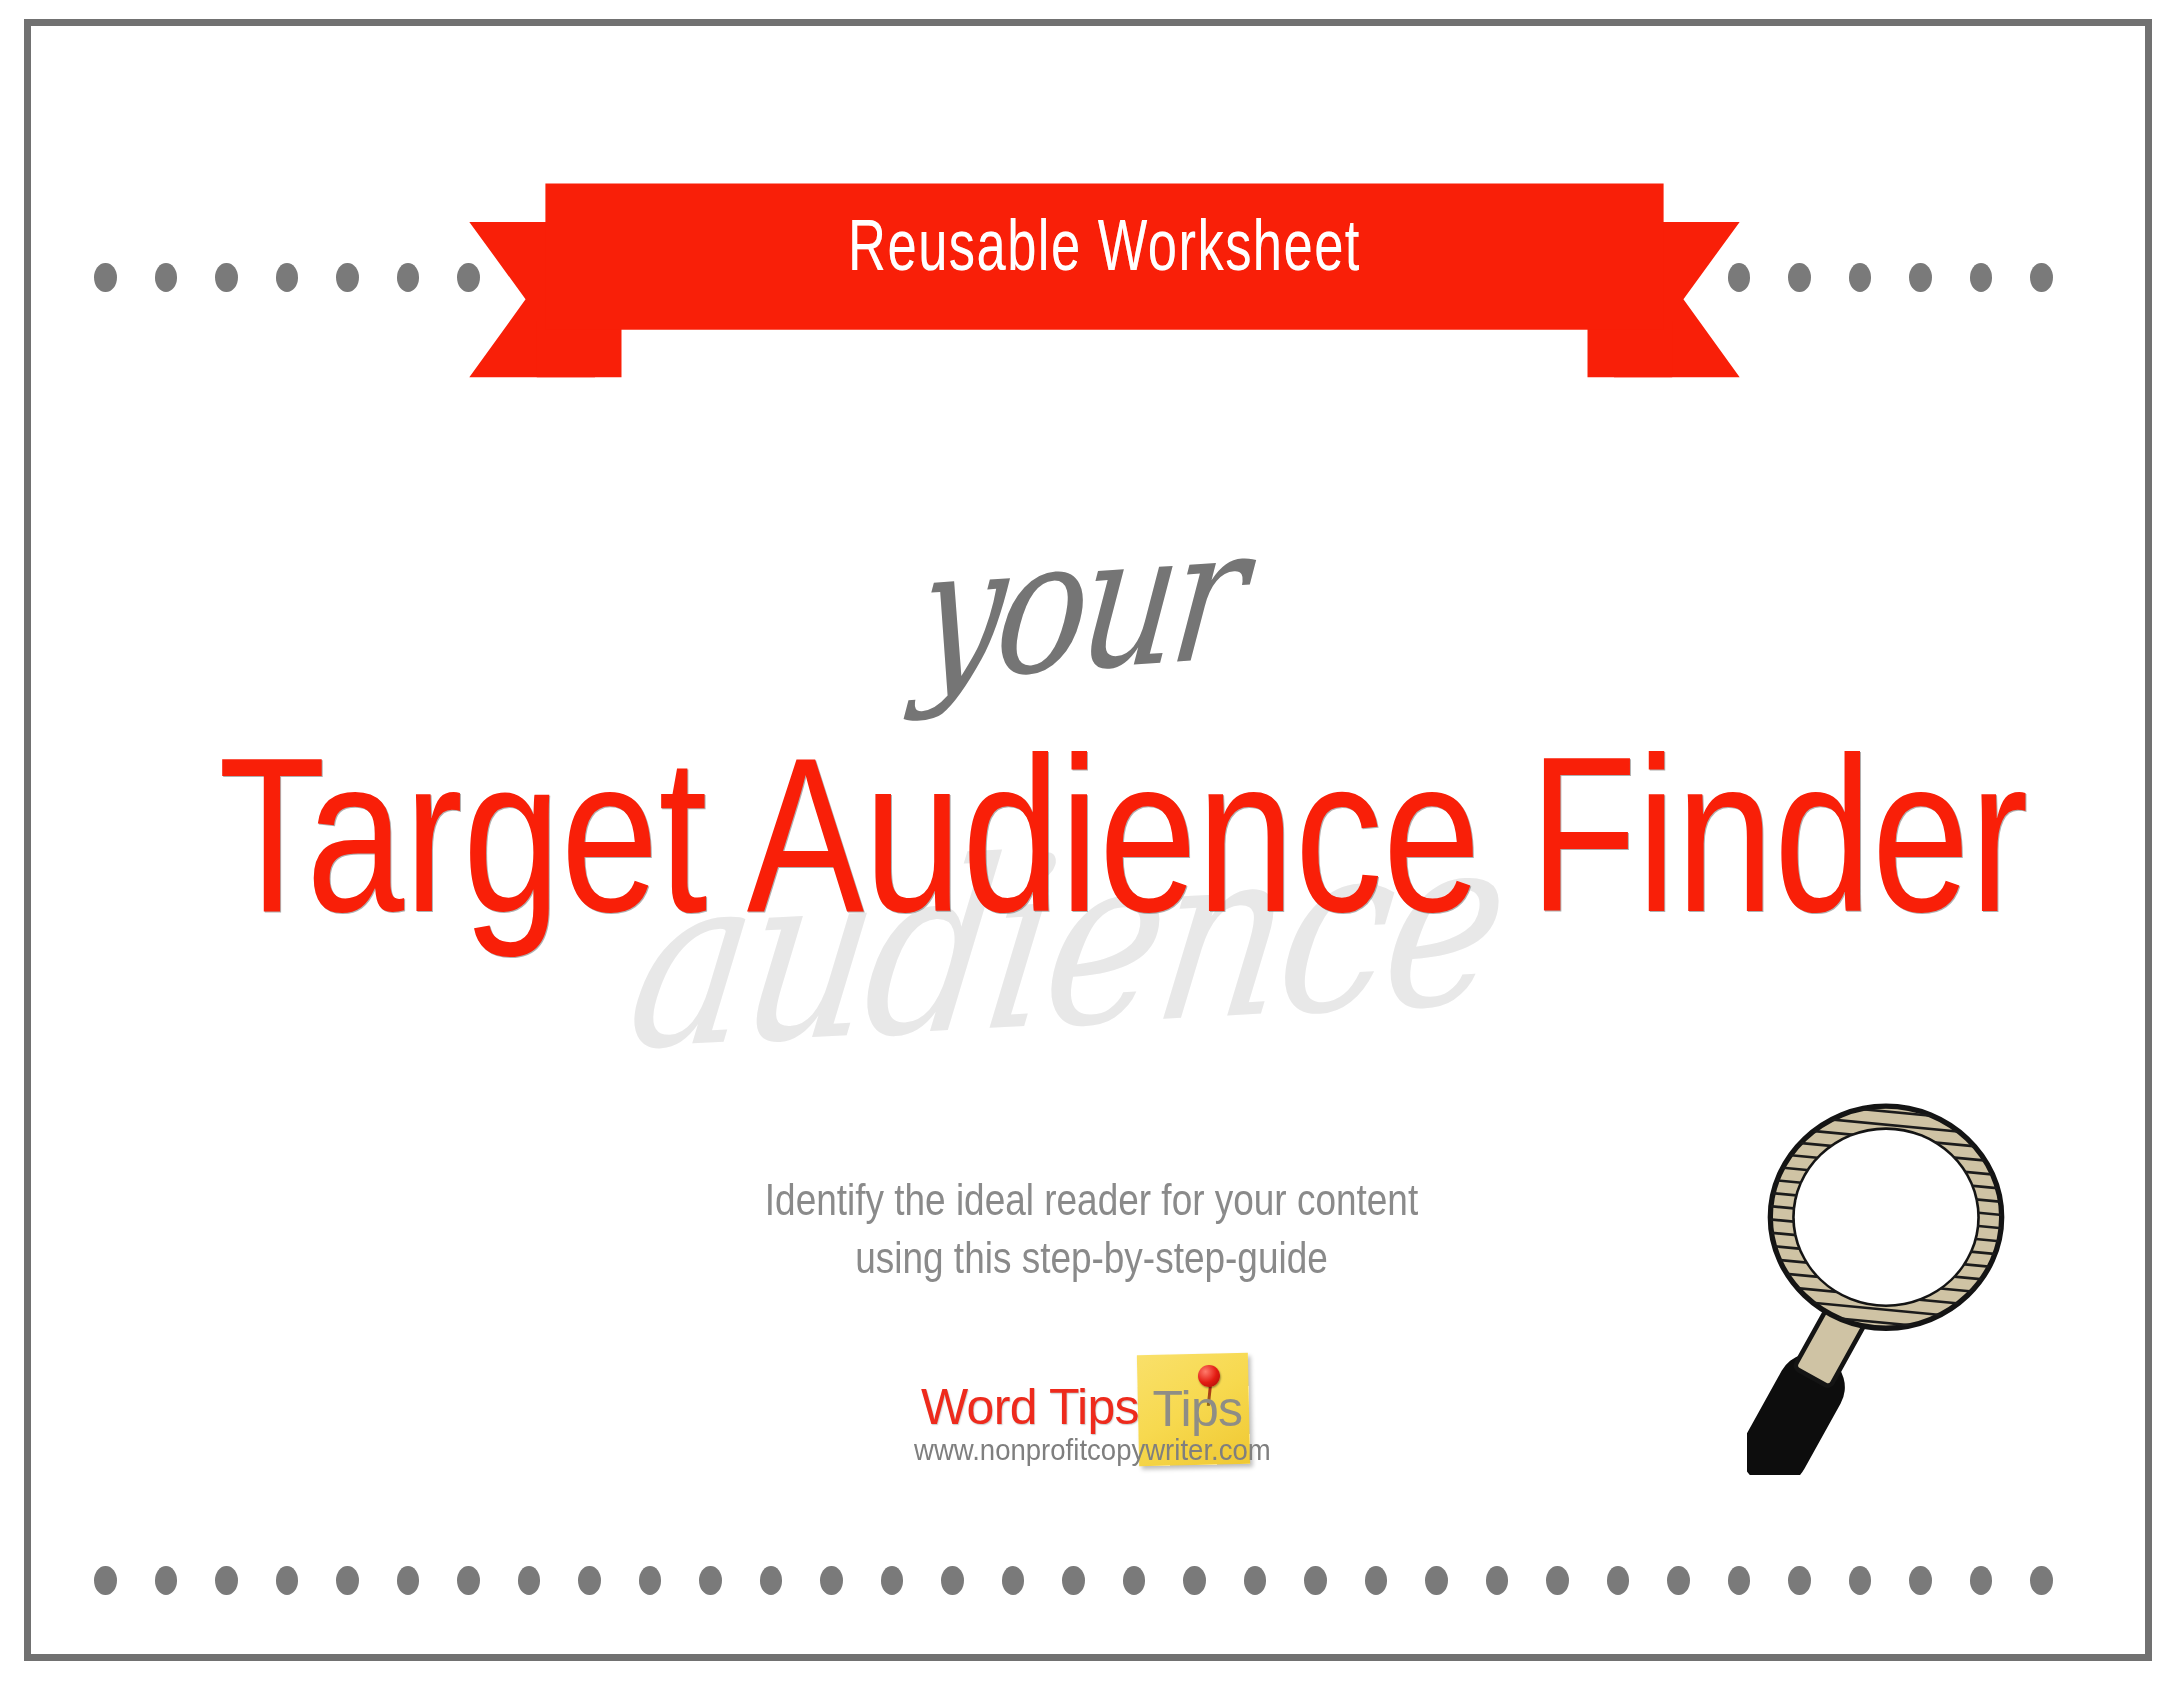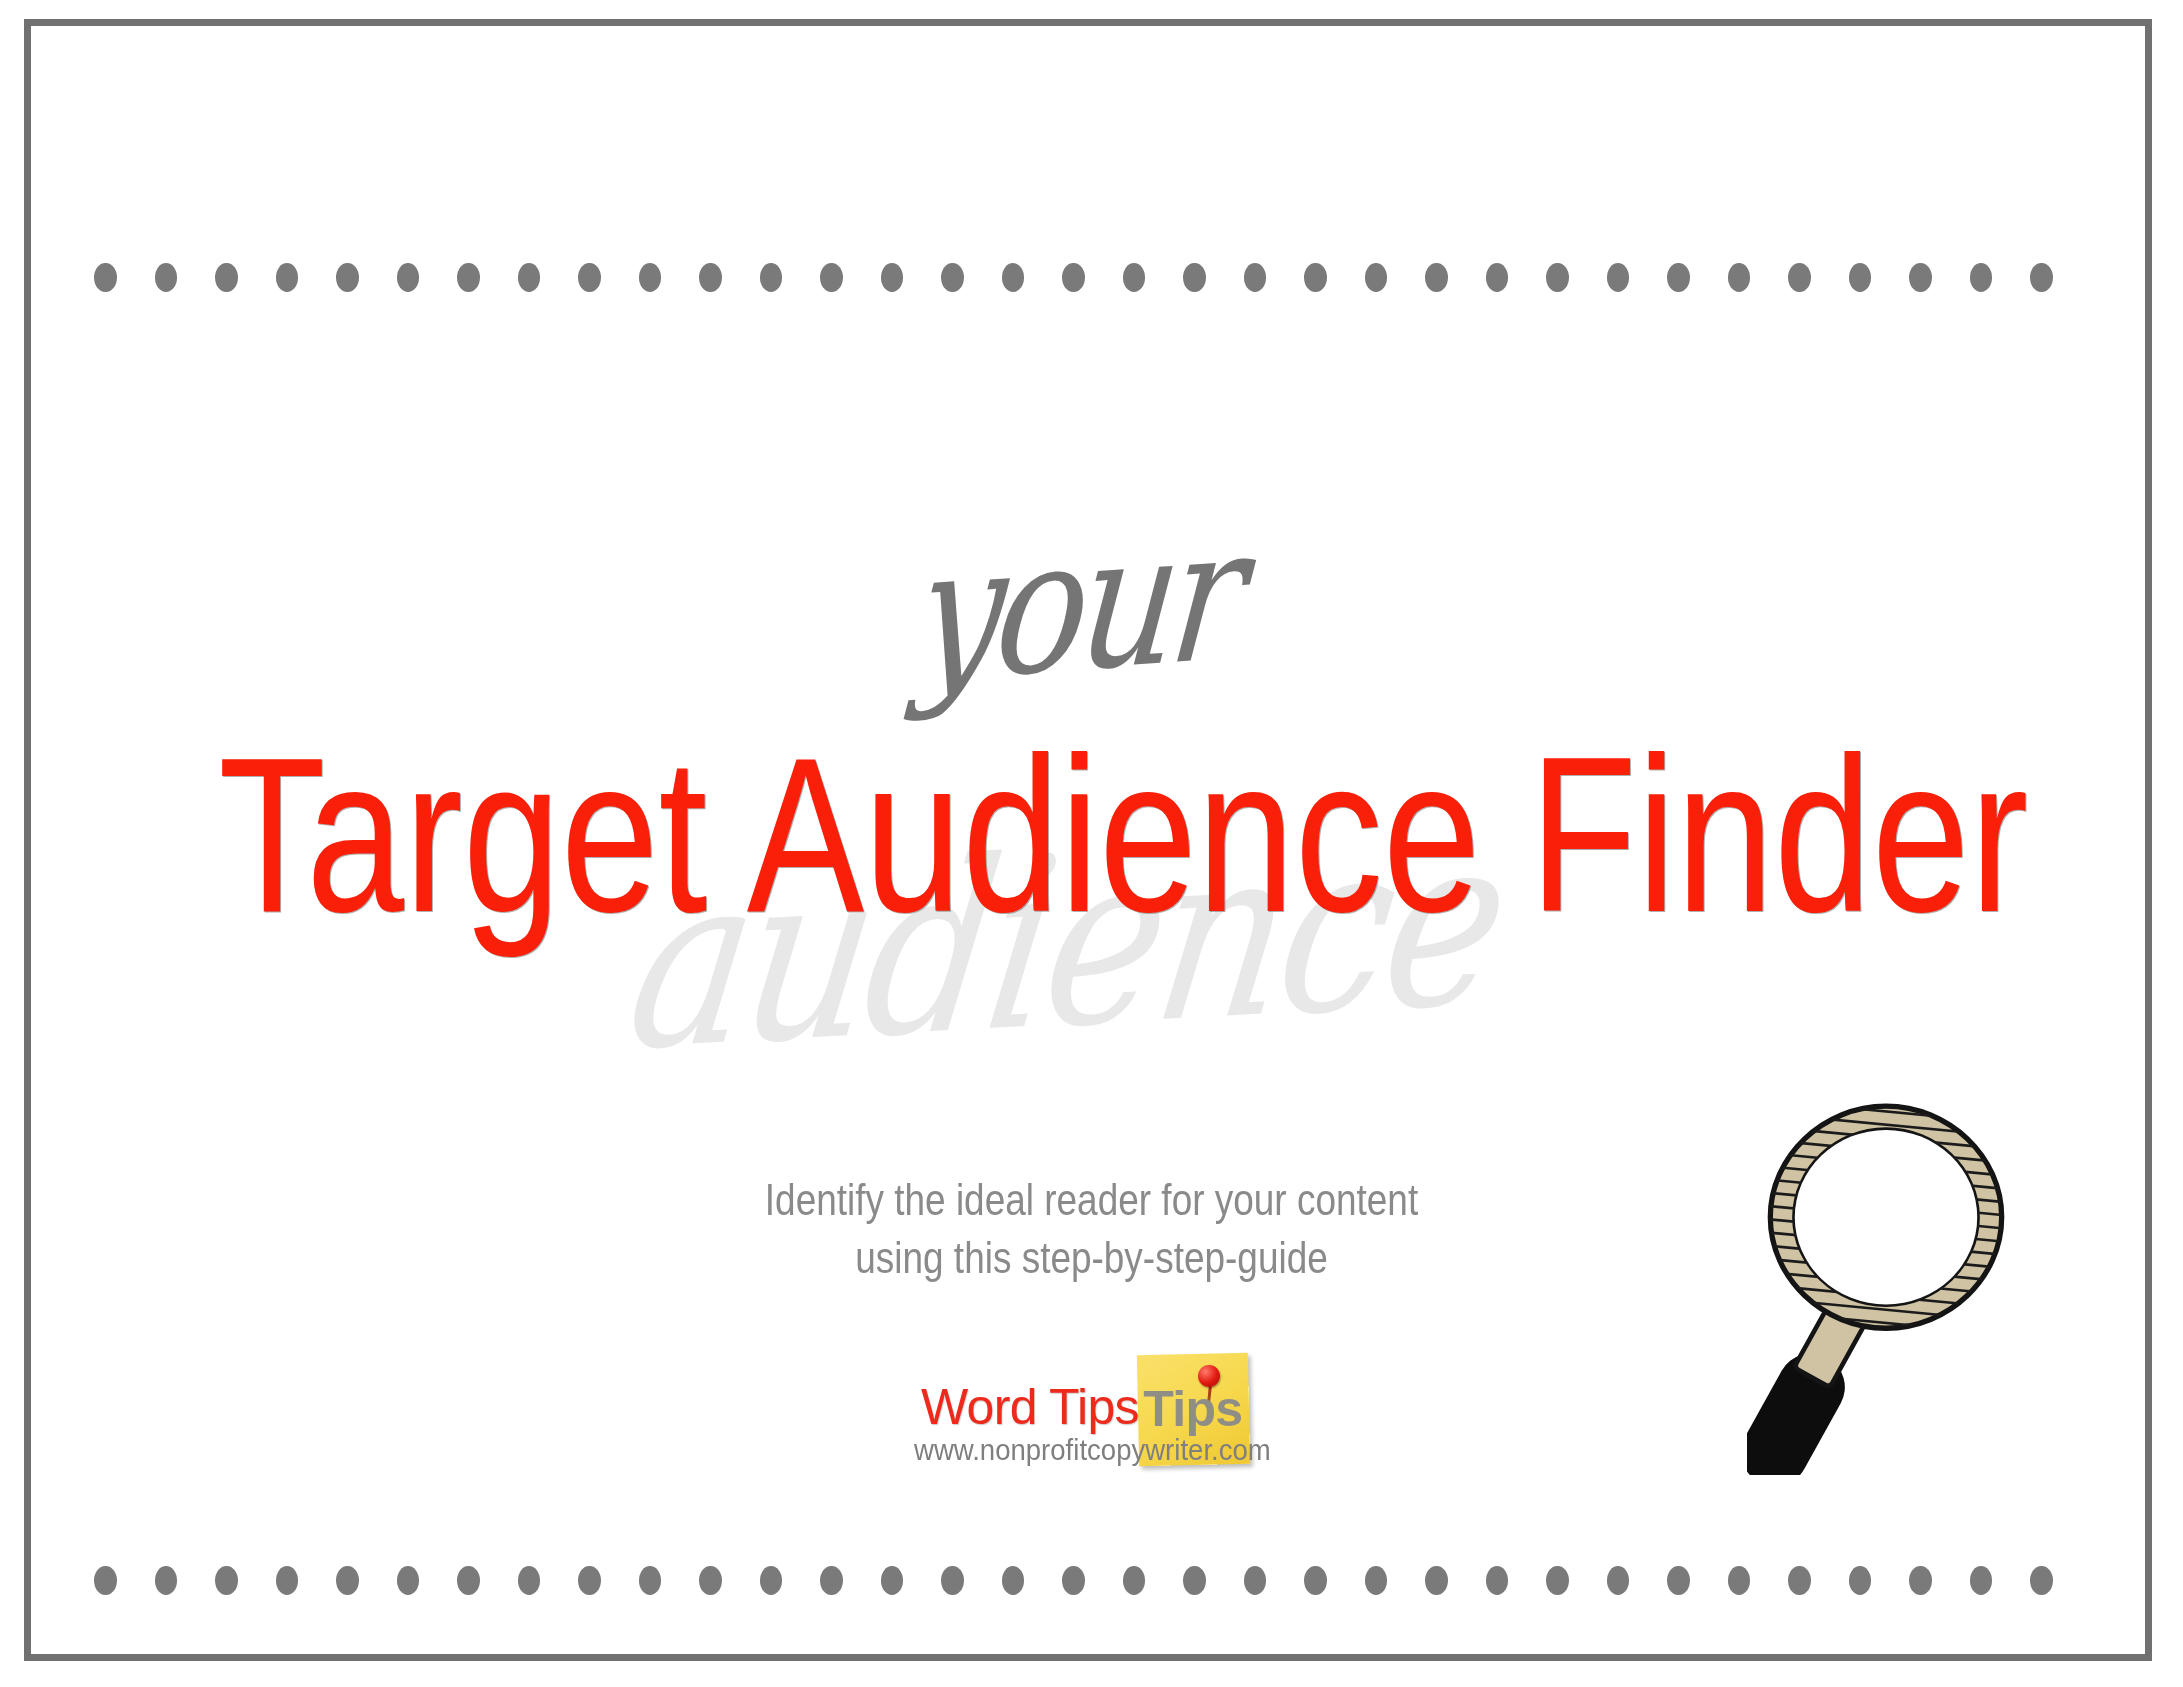--- a/index.html
+++ b/index.html
@@ -199,21 +199,21 @@
     color: #ee2a1c;
     letter-spacing: -0.7px;
     white-space: nowrap;
     text-shadow: 0.7px 0.7px 1.3px rgba(0,0,0,0.22);
   }
   #logo-tips {
     position: absolute;
     right: 6.6px;
     top: 34px;
     font-family: "Liberation Sans", sans-serif;
-    font-weight: 700;
+    font-weight: 400;
     font-size: 50px;
     line-height: 1;
     color: #8e8d86;
     letter-spacing: -0.7px;
     white-space: nowrap;
   }
   #logo-url {
     position: absolute;
     left: 9.3px;
     top: 86px;
@@ -273,20 +273,34 @@
       <span class="dot" style="background: rgb(122, 122, 122);"></span>
       <span class="dot" style="background: rgb(122, 122, 122);"></span>
       <span class="dot" style="background: rgb(122, 122, 122);"></span>
       <span class="dot" style="background: rgb(122, 122, 122);"></span>
       <span class="dot" style="background: rgb(122, 122, 122);"></span>
       <span class="dot" style="background: rgb(122, 122, 122);"></span>
       <span class="dot" style="background: rgb(122, 122, 122);"></span>
       <span class="dot" style="background: rgb(122, 122, 122);"></span>
     </div>
 
+  <div id="ribbon">
+    <svg viewBox="0 0 2060 340" xmlns="http://www.w3.org/2000/svg" aria-hidden="true">
+
+      <polygon points="110,95 300,95 300,330 110,330 195,212" fill="#f91f08" transform="translate(-40,0)"></polygon>
+
+      <polygon points="172,245 300,245 300,330 172,330" fill="#f91f08"></polygon>
+
+      <polygon points="1950,95 1760,95 1760,330 1950,330 1865,212" fill="#f91f08" transform="translate(40,0)"></polygon>
+      <polygon points="1888,245 1760,245 1760,330 1888,330" fill="#f91f08"></polygon>
+
+      <rect x="185" y="37" width="1690" height="221" fill="#f91f08"></rect>
+    </svg>
+    <div id="ribbon-label">Reusable Worksheet</div>
+  </div>
 
   <div id="headline"></div>
 
   <div id="script-your">your</div>
 
   <div id="script-audience">audience</div>
 
   <div id="main-title">Target Audience Finder</div>
 
   <div id="subtitle">

